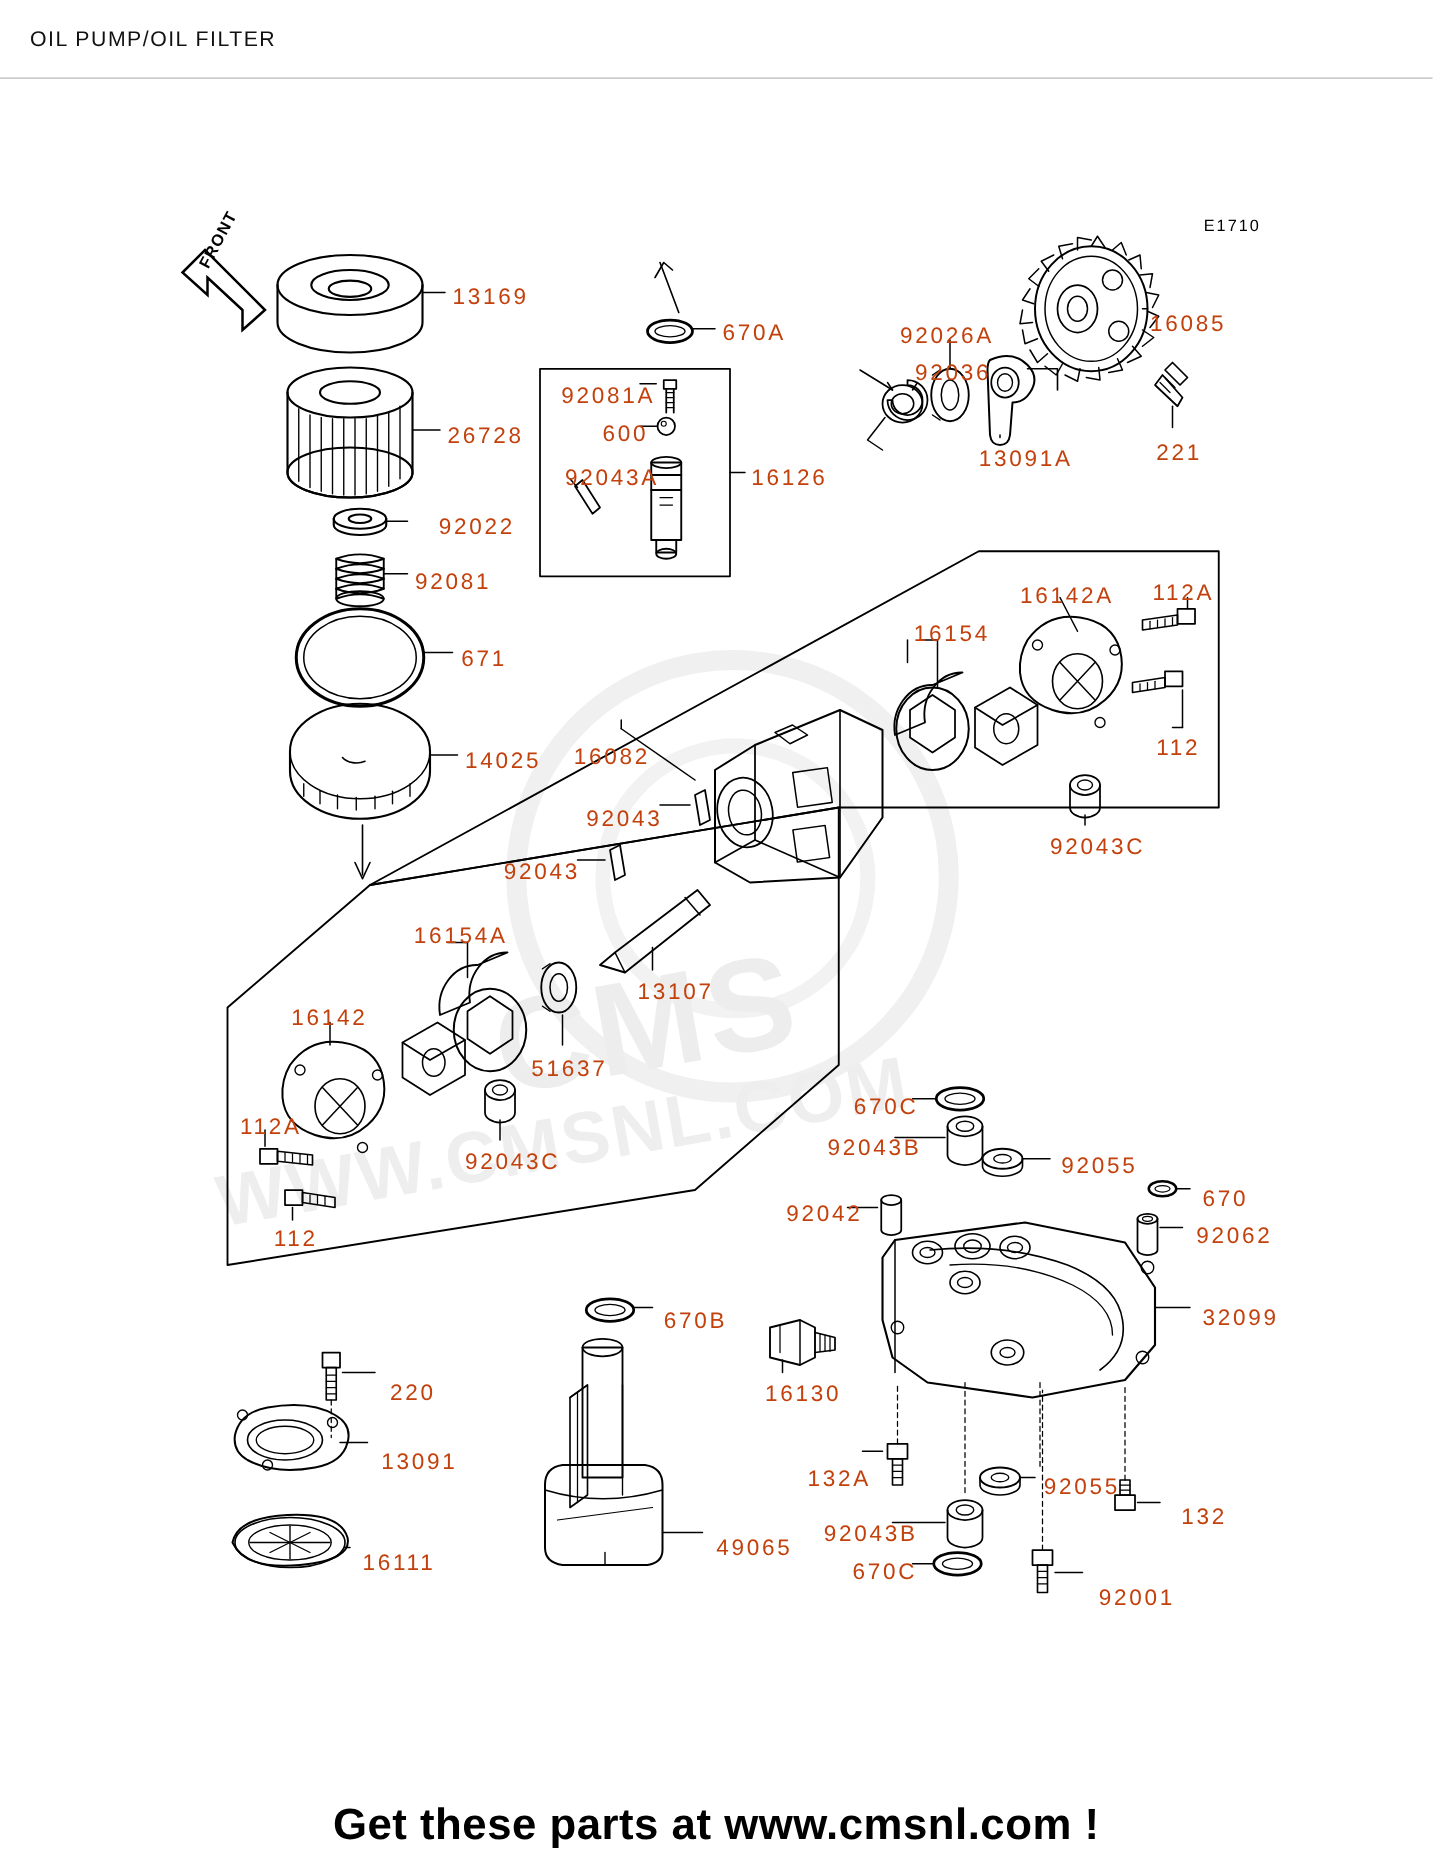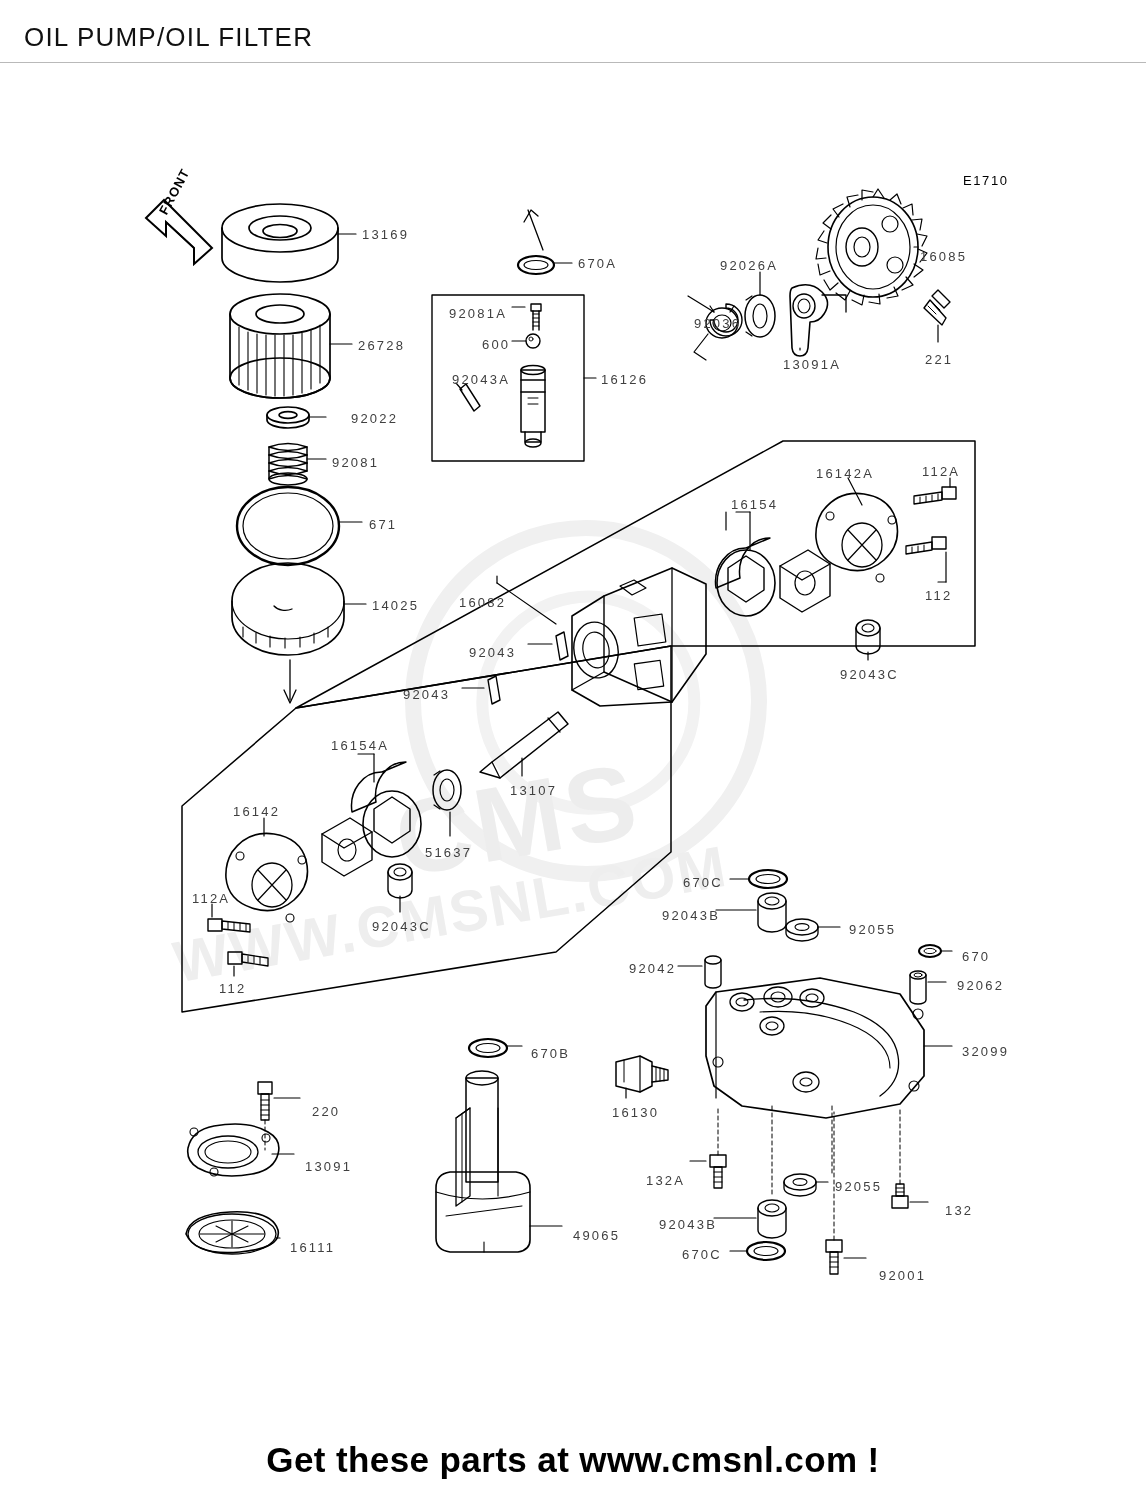--- a/index.html
+++ b/index.html
@@ -13,21 +13,21 @@
     font-family: "Liberation Sans", sans-serif;
     color: #000000;
     position: relative;
     overflow: hidden;
   }
   
   #page-title {
     position: absolute;
     left: 24px;
     top: 22px;
-    font-size: 26px;
+    font-size: 17px;
     letter-spacing: 1.2px;
     color: #111;
     white-space: nowrap;
   }
   #header-rule {
     position: absolute;
     left: 0;
     top: 62px;
     width: 1146px;
     height: 1px;
@@ -105,24 +105,24 @@
   #diagram-svg {
     position: absolute;
     left: 0;
     top: 0;
     width: 1146px;
     height: 1500px;
   }
   
   .lbl {
     position: absolute;
-    font-size: 13px;
+    font-size: 18px;
     letter-spacing: 2.2px;
     white-space: nowrap;
-    color: #404040;
+    color: #c2410c;
   }
   .front-badge {
     position: absolute;
     left: 142px;
     top: 196px;
     width: 76px;
     height: 70px;
   }
   .front-badge span {
     position: absolute;
@@ -678,21 +678,21 @@
     <line x1="276" y1="1238" x2="280" y2="1238" stroke-width="1.2"></line>
 
   </g>
 </svg>
 
 <div id="labels-layer">
   <div class="lbl" style="left:362px; top:227px;">13169</div>
   <div class="lbl" style="left:578px; top:256px;">670A</div>
   <div class="lbl" style="left:720px; top:258px;">92026A</div>
   <div class="lbl" style="left:920px; top:249px;">16085</div>
-  <div class="lbl" style="left:694px; top:288px;margin-top:28px;">92036</div>
+  <div class="lbl" style="left:732px; top:288px;">92036</div>
   <div class="lbl" style="left:358px; top:338px;">26728</div>
   <div class="lbl" style="left:449px; top:306px;">92081A</div>
   <div class="lbl" style="left:482px; top:337px;">600</div>
   <div class="lbl" style="left:925px; top:352px;">221</div>
   <div class="lbl" style="left:783px; top:357px;">13091A</div>
   <div class="lbl" style="left:452px; top:372px;">92043A</div>
   <div class="lbl" style="left:601px; top:372px;">16126</div>
   <div class="lbl" style="left:332px; top:411px;margin-left:19px;">92022</div>
   <div class="lbl" style="left:332px; top:455px;">92081</div>
   <div class="lbl" style="left:816px; top:466px;">16142A</div>

